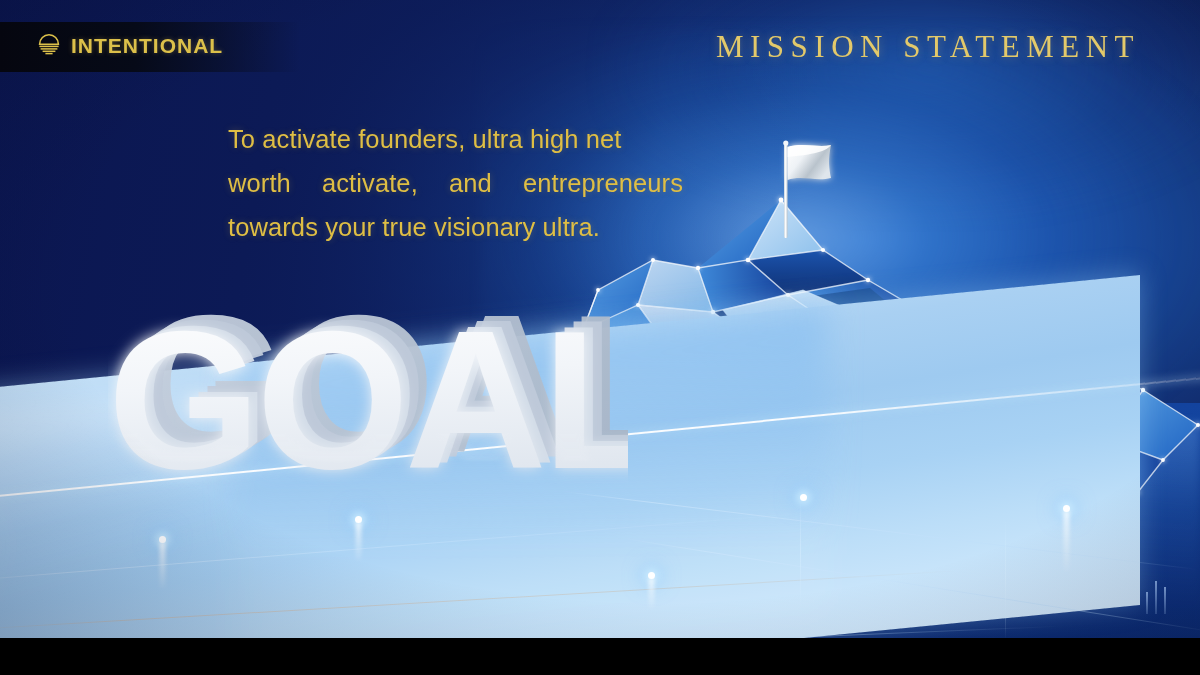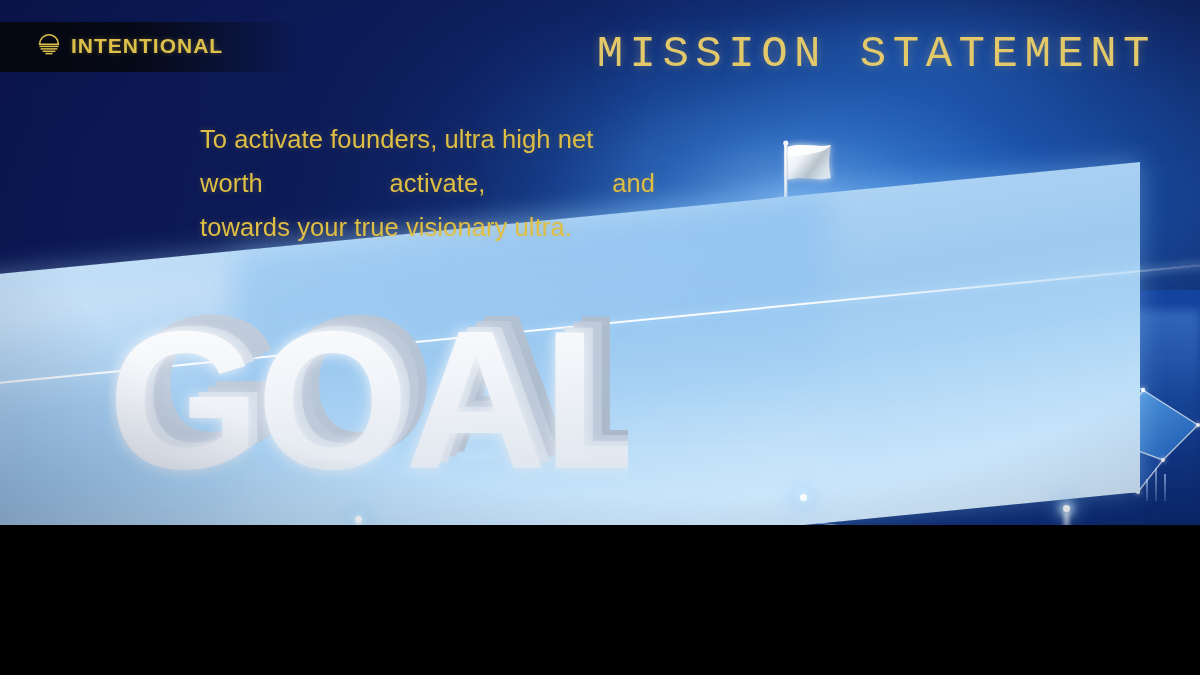--- a/index.html
+++ b/index.html
@@ -5,21 +5,21 @@
 <style>
   * { margin:0; padding:0; box-sizing:border-box; }
   html,body { background:#000; }
   body {
     width:1200px; height:675px; overflow:hidden;
     font-family:"Liberation Sans", sans-serif;
   }
 
   #slide {
     position:relative;
-    width:1200px; height:525px;
+    width:1200px; height:638px;
     overflow:hidden;
     background:#0f766e;
     padding-left:33px;
   }
 
   
   .bg-base{
     position:absolute; inset:0;
     background:
       radial-gradient(ellipse 70% 60% at 72% 38%, #1f5fbf 0%, #1a4ea6 22%, #153d87 42%, #112a6b 62%, #0d1e57 80%, #0b1a4d 100%);
@@ -138,42 +138,42 @@
     position:absolute; left:36px; top:31px;
     display:flex; align-items:center; gap:9px;
   }
   .logo-text{
     color:#dcc04a;
     font-size:21px; font-weight:700; letter-spacing:1.0px;
     font-family:"Liberation Sans", sans-serif;
     text-shadow:0 0 5px rgba(220,190,80,0.35);
   }
   .page-title{
-    position:absolute; right:44px; top:29px;
+    position:absolute; right:60px; top:29px;
     color:#e3c96a;
-    font-size:44px;
+    font-size:31px;
     font-weight:300;
     letter-spacing:6.5px;
-    font-family:Liberation Mono, monospace;
+    font-family:Liberation Serif, serif;
     text-shadow:0 0 10px rgba(225,200,110,0.35);
     white-space:nowrap;
   }
 
   
   .mission-copy{
     position:absolute; left:200px; top:117px; width:456px;
     color:#dfbe44;
     font-size:25.5px;
     line-height:44px;
     font-weight:400;
     letter-spacing:0.1px;
     font-family:"Liberation Sans", sans-serif;
     text-shadow:0 0 7px rgba(200,165,60,0.30);
   }
-  .mission-copy .ln{ display:block; white-space:nowrap; }
+  .mission-copy .ln{ display:block; white-space:nowrap;margin-left:28px; }
   .mission-copy .ln.justify{
     display:flex; justify-content:space-between; width:455px;align-items:center;
   }
 
   
   .corner-mark{
     position:absolute; right:22px; bottom:24px;
     width:36px; height:36px;
   }
   .corner-mark span{
@@ -483,20 +483,21 @@
   </div>
 
   <div class="page-title">MISSION STATEMENT</div>
 
   <div class="mission-copy">
     <span class="ln">To activate founders, ultra high net</span>
     <span class="ln justify">
       <span>worth</span>
       <span>activate,</span>
       <span>and</span>
+      <span>entrepreneurs</span>
     </span>
     <span class="ln">towards your true visionary ultra.</span>
   </div>
 
   <div class="corner-mark">
     <span class="cm1"></span>
       <span class="cm2"></span>
       <span class="cm3"></span>
   </div>
 

